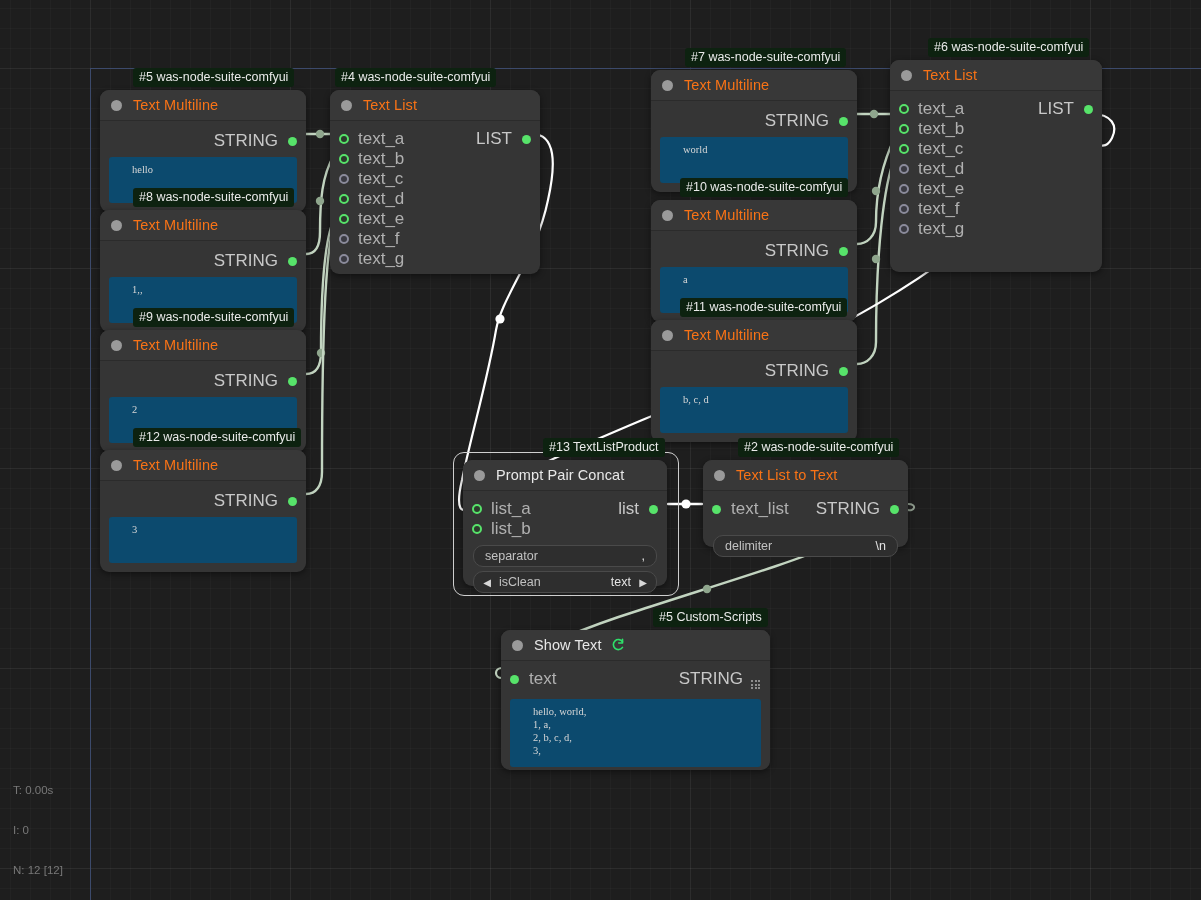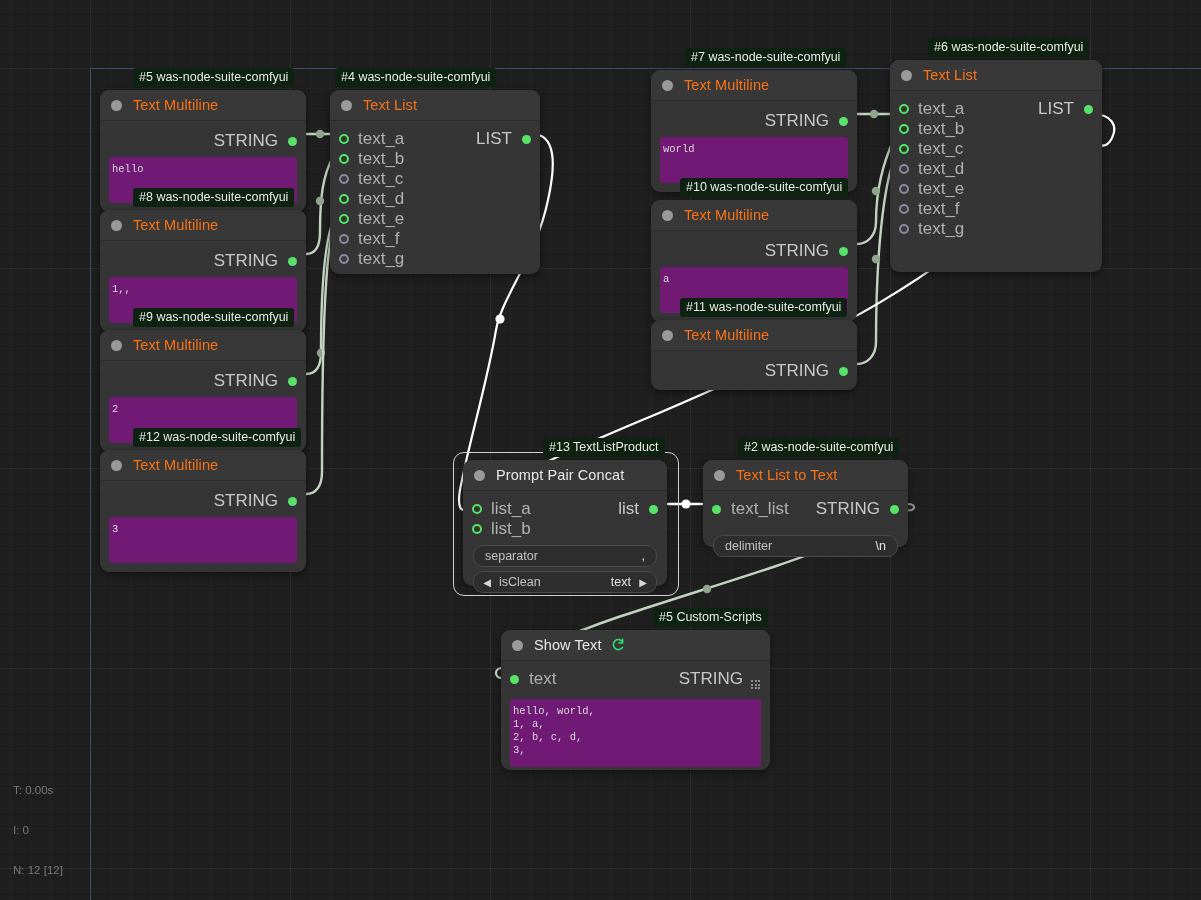--- a/index.html
+++ b/index.html
@@ -111,27 +111,27 @@
   .port.plain-green { background:#57e36a; }
 
   .slot .port.left  { left: 9px; }
   .slot .port.right { right: 9px; }
   .slot.in .slot-label { margin-left: 16px; }
   .slot.out .slot-label { margin-right: 16px; }
 
   
   .textbox {
     margin: 6px 9px 0 9px;
-    background: #701a75;
+    background: #0c4a6e;
     border-radius: 3px;
     color: #d7d7d7;
-    font-family: Liberation Mono, monospace;
+    font-family: Liberation Serif, serif;
     font-size: 10.5px;
     line-height: 13px;
-    padding: 6px 3px;
+    padding: 6px 23px;
     white-space: pre;
     overflow: hidden;
   }
 
   
   .widget {
     margin: 4px 10px 0 10px;
     height: 20px;
     background: #2e2e2e;
     border: 1px solid #4a4a4a;
@@ -360,20 +360,21 @@
     <div class="badge" style="left:29px;">#11 was-node-suite-comfyui</div>
     <div class="node-title">
       <span class="node-dot"></span>
       <span class="node-title-text">Text Multiline</span>
     </div>
     <div class="node-body">
       <div class="slot out" style="margin-top:10px;">
         <span class="slot-label out">STRING</span>
         <span class="port right plain-green"></span>
       </div>
+      <div class="textbox" style="height:34px;">b, c, d</div>
     </div>
   </div>
 
   <div class="node" style="left:890px; top:60px; width:212px; height:212px;">
     <div class="badge" style="left:38px;">#6 was-node-suite-comfyui</div>
     <div class="node-title">
       <span class="node-dot"></span>
       <span class="node-title-text">Text List</span>
     </div>
     <div class="node-body" style="position:relative; padding-top:8px;">

